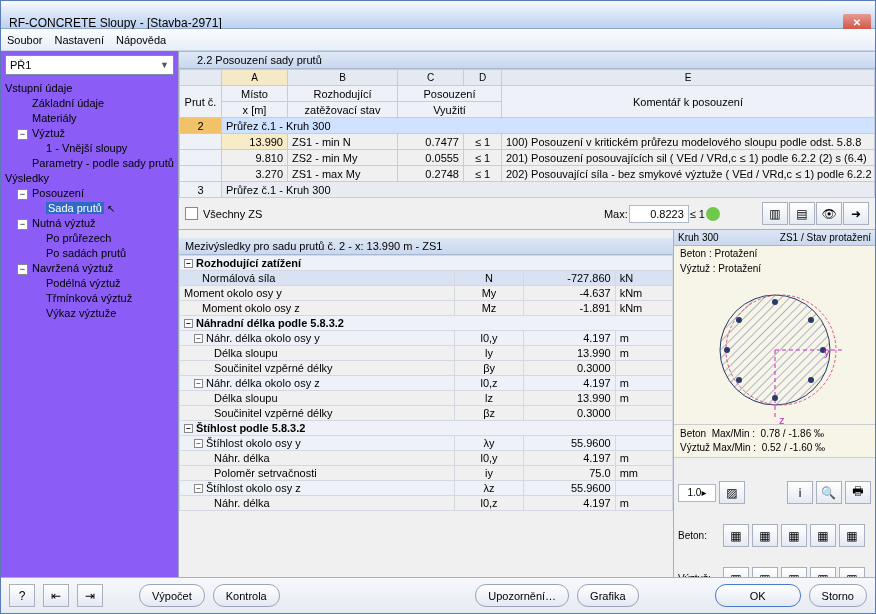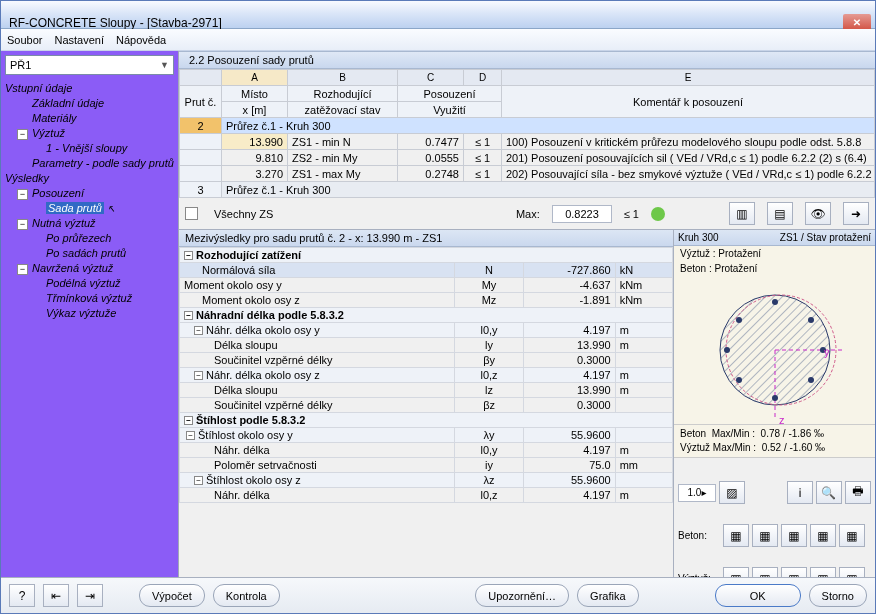--- a/index.html
+++ b/index.html
@@ -7,45 +7,45 @@
   .window { width: 876px; height: 614px; border: 1px solid #5a7ab8; background: #f0f0f0; display: flex; flex-direction: column; }
   .titlebar { height: 28px; background: linear-gradient(#f8faff, #dbe6f8 45%, #bcd1f0); display: flex; align-items: center; padding: 16px 4px 0 8px; border-bottom: 1px solid #8ba6c8; }
   .titlebar .title { font-size: 12px; flex: 1; }
   .titlebar .close { width: 28px; height: 18px; background: linear-gradient(#e59b94,#d04a3a); color:#fff; font-weight:bold; border-radius:2px; display:flex; align-items:center; justify-content:center; font-size:10px; cursor:pointer; }
   .menubar { height: 22px; background: linear-gradient(#fafcff,#e8eef8); border-bottom: 1px solid #c8d4e8; display:flex; align-items:center; padding:0 6px; gap:12px; }
   .menubar span { cursor: default; }
   .body { flex:1; display:flex; overflow:hidden; }
   .leftpane { width: 178px; border-right: 1px solid #a0a8b8; display:flex; flex-direction:column; background:#8b5cf6; }
   .combo { margin:4px; height:20px; border:1px solid #7a8ca8; background:#fff; display:flex; align-items:center; padding:0 4px; justify-content:space-between; }
   .combo .arrow { font-size:9px; color:#555; }
-  .tree { flex:1; overflow:auto; padding:2px 2px; line-height:15px;font-style:italic; }
+  .tree { flex:1; overflow:auto; padding:2px 2px; line-height:15px; }
   .tree .node { white-space: nowrap; padding:0 0 0 2px; cursor:default; }
   .tree .ind1 { padding-left: 14px; }
   .tree .ind2 { padding-left: 28px; }
   .tree .sel { background:#316ac5; color:#fff; padding:0 2px; }
   .exp { display:inline-block; width:11px; height:11px; border:1px solid #888; font-size:9px; line-height:9px; text-align:center; margin-right:4px; vertical-align:middle; background:#fff; }
   .sp { display:inline-block; width:15px; }
   .rightpane { flex:1; display:flex; flex-direction:column; overflow:hidden; }
-  .section-title { background: linear-gradient(#dfe8f6,#c8d7ee); padding:2px 10px; border:1px solid #a8b8d0; border-width:1px 0; font-size:11px; }
+  .section-title { background: linear-gradient(#dfe8f6,#c8d7ee); padding:2px 18px; border:1px solid #a8b8d0; border-width:1px 0; font-size:11px; }
   .grid { border-collapse:collapse; width:100%; table-layout:fixed; }
   .grid th, .grid td { border:1px solid #c8ccd4; padding:1px 4px; font-size:11px; overflow:hidden; white-space:nowrap; height:16px; }
   .grid th { background:#eef2f8; font-weight:normal; text-align:center; }
   .grid .colhead-lit { background:#f6e9c8; }
   .grid .rowhead { background:#eef2f8; text-align:center; width:42px; }
   .grid .rowhead-sel { background:#f2c26b; text-align:center; }
   .grid .groupcell { background:#e8ecf2; font-size:11px; }
   .right-align { text-align:right; }
   .center { text-align:center; }
-  .maxrow { display:flex; align-items:center; gap:12px; padding:4px 6px; }
+  .maxrow { display:flex; align-items:center; gap:1px; padding:4px 6px; }
   .maxrow .fill { flex:1; }
   .iconbtn { width:26px; height:23px; border:1px solid #a8b0c0; background:linear-gradient(#fff,#e4e9f2); display:inline-flex; align-items:center; justify-content:center; font-size:12px; cursor:pointer; }
-  .mini-input { width:60px; height:18px; border:1px solid #b0b8c8; background:#fff; display:inline-flex; align-items:center; justify-content:flex-end; padding:0 12px; }
+  .mini-input { width:60px; height:18px; border:1px solid #b0b8c8; background:#fff; display:inline-flex; align-items:center; justify-content:flex-end; padding:0 4px; }
   .smiley { width:14px; height:14px; border-radius:50%; background:#6ec84a; display:inline-block; }
   .midrow { flex:1; display:flex; overflow:hidden; border-top:1px solid #a8b0c0; }
-  .detail { flex:1; overflow:auto; }
+  .detail { flex:1; overflow:auto;margin-top:8px; }
   .detail-title { background:linear-gradient(#dce6f4,#cad8ee); padding:2px 6px; border-bottom:1px solid #a8b8d0; }
   .dgrid { border-collapse:collapse; width:100%; table-layout:fixed; }
   .dgrid td { border:1px solid #d4d8e0; padding:1px 4px; font-size:11px; height:15px; white-space:nowrap; overflow:hidden; }
   .dgrid .hd { background:#eef2f8; font-weight:bold; }
   .dgrid .g  { background:#eef2f8; }
   .dgrid .row-sel { background:#d8e2f2; }
   .dgrid .sym { text-align:center; }
   .dgrid .val { text-align:right; }
   .pictpane { width:202px; border-left:1px solid #a8b0c0; display:flex; flex-direction:column; font-size:10px; }
   .pictpane .hdr { background:linear-gradient(#dce6f4,#cad8ee); padding:2px 4px; display:flex; justify-content:space-between; border-bottom:1px solid #a8b8d0; }
@@ -263,21 +263,21 @@
             <tr>
                   <td style="padding-left:34px">Součinitel vzpěrné délky</td>
                   <td class="sym">βz</td>
                   <td class="val">0.3000</td>
                   <td></td>
                 </tr>
             <tr>
                   <td class="hd" colspan="4"><span class="ebox">−</span><b>Štíhlost podle 5.8.3.2</b></td>
                 </tr>
             <tr>
-                  <td class="g" style="padding-left:6px"><span class="ebox">−</span><span>Štíhlost okolo osy y</span></td>
+                  <td class="g" style="padding-left:14px"><span class="ebox">−</span><span>Štíhlost okolo osy y</span></td>
                   <td class="sym g">λy</td>
                   <td class="val g">55.9600</td>
                   <td class="g"></td>
                 </tr>
             <tr>
                   <td style="padding-left:34px">Náhr. délka</td>
                   <td class="sym">l0,y</td>
                   <td class="val">4.197</td>
                   <td>m</td>
                 </tr>
@@ -301,22 +301,22 @@
                 </tr>
           </tbody>
             </table>
         </div>
 
         <div class="pictpane">
           <div class="hdr">
             <span>Kruh 300</span>
             <span>ZS1 / Stav protažení</span>
           </div>
+          <div class="info">Beton : Protažení</div>
           <div class="info">Výztuž : Protažení</div>
-          <div class="info">Beton : Protažení</div>
           <div class="canvaswrap">
             <svg class="circ" width="140" height="140">
               <defs>
                 <pattern id="hatch" width="6" height="6" patternUnits="userSpaceOnUse" patternTransform="rotate(45)">
                   <line x1="0" y1="0" x2="0" y2="6" stroke="#6a7a9a" stroke-width="1"></line>
                 </pattern>
               </defs>
               <circle cx="70" cy="70" r="55" fill="url(#hatch)" stroke="#2a3a6a" stroke-width="1"></circle>
               <circle cx="70" cy="70" r="55" fill="none" stroke="#d05a8a" stroke-width="1" stroke-dasharray="3 2" transform="translate(6,0)"></circle>
               <line x1="70" y1="70" x2="140" y2="70" stroke="#c828c8" stroke-dasharray="4 3"></line>

